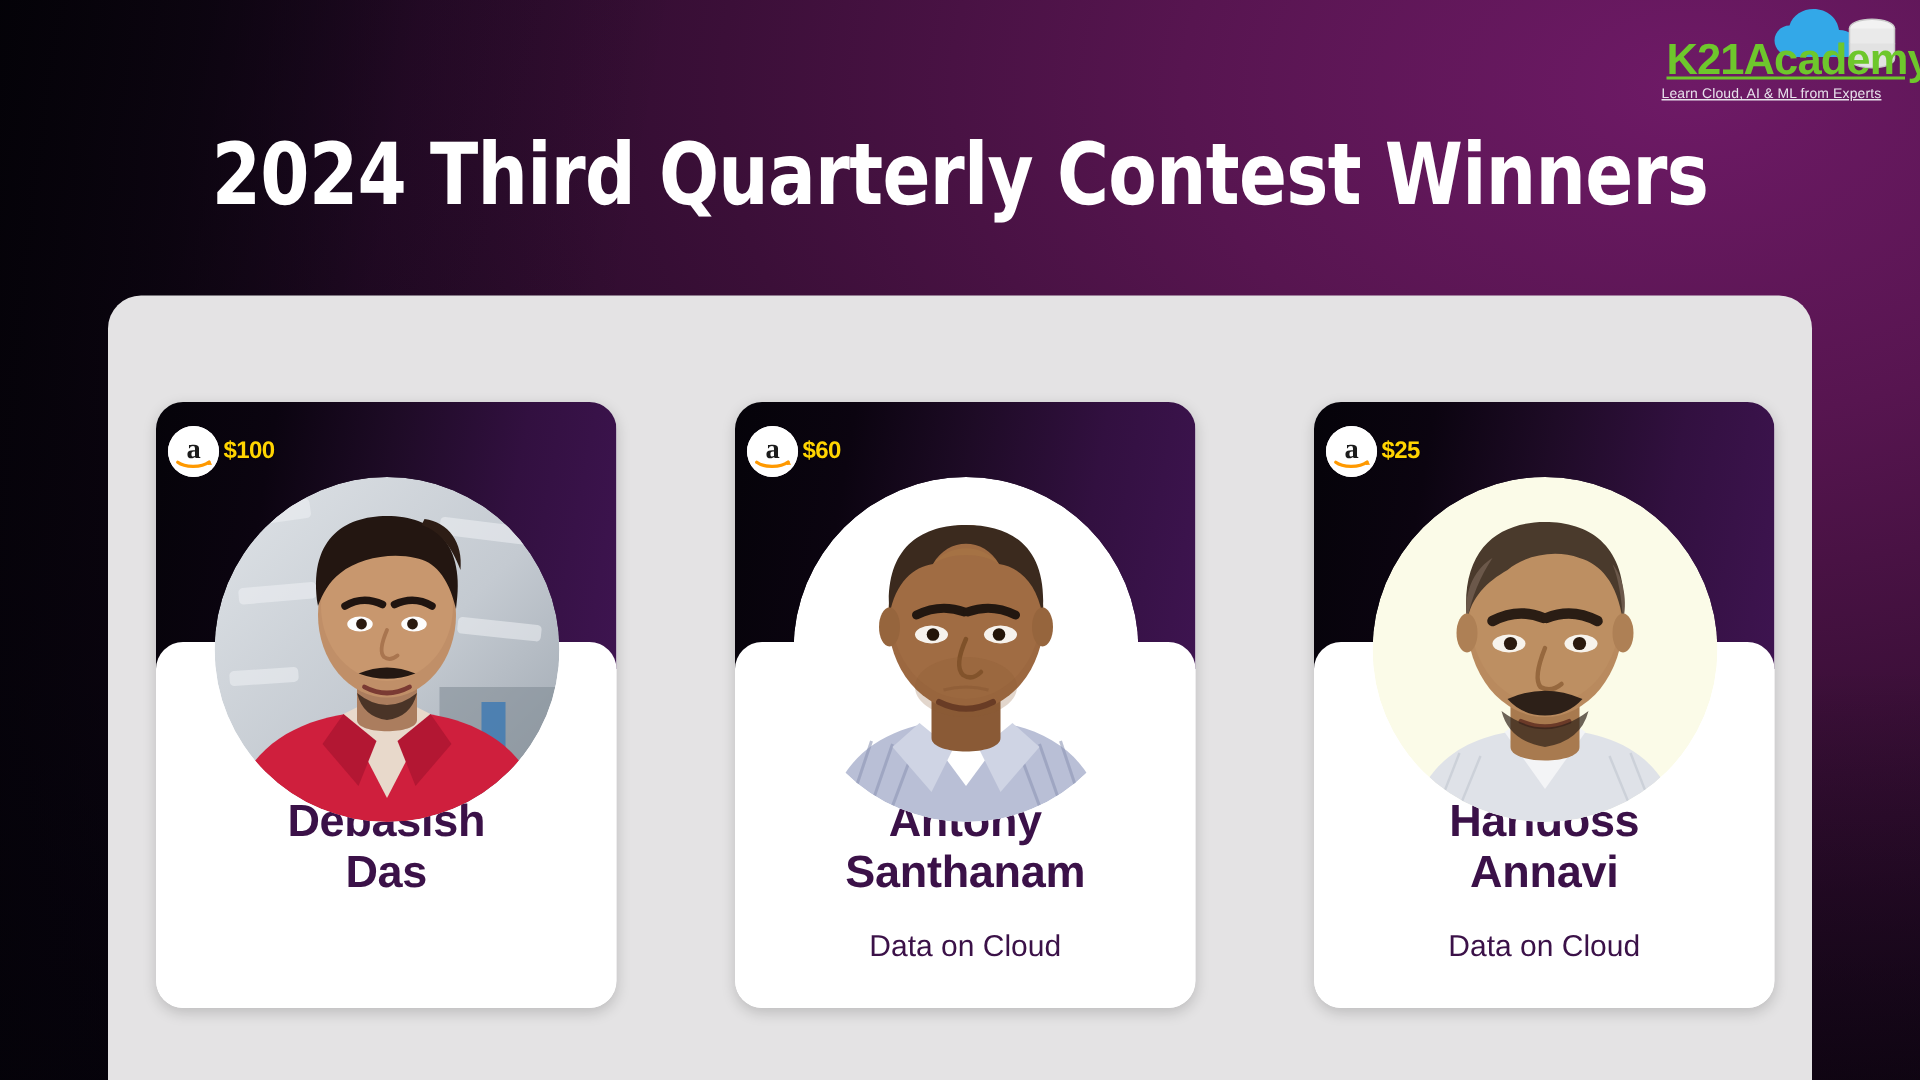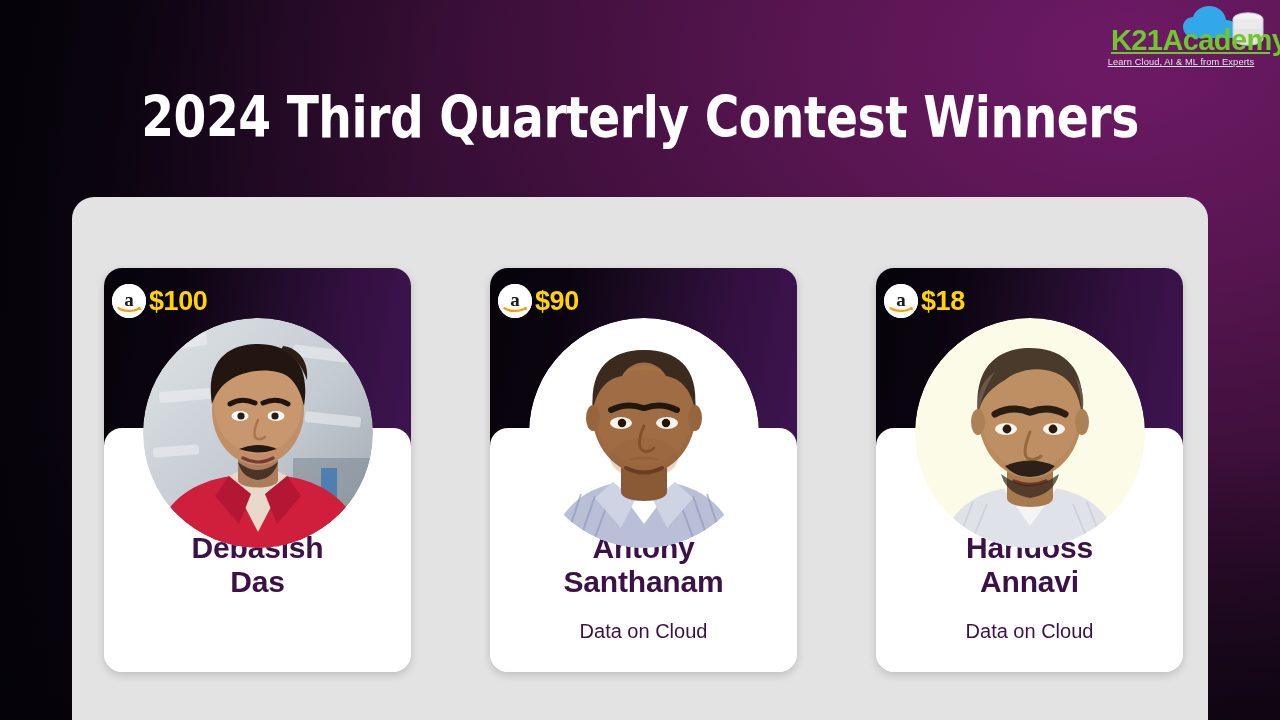--- a/index.html
+++ b/index.html
@@ -99,21 +99,21 @@
     position:absolute; left:8px; top:16px; z-index:5;
     display:flex; align-items:center; gap:3px;
   }
   .badge-icon {
     width:34px; height:34px; border-radius:50%;
     background:#ffffff;
     position:relative; flex:0 0 auto;
   }
   .badge-icon svg { position:absolute; left:0; top:0; }
   .badge-amt {
-    font-size:27px; font-weight:bold; color:#ffd400;
+    font-size:16px; font-weight:bold; color:#ffd400;
     letter-spacing:-0.4px; line-height:1;
     text-shadow:0 1px 1px rgba(0,0,0,0.25);
   }
 
   .card-name {
     position:absolute; left:0; top:263px; width:100%;
     text-align:center;
     font-size:30px; font-weight:bold; color:#3b1148;
     line-height:1.12; white-space:pre-line;
     letter-spacing:-0.2px;
@@ -235,21 +235,21 @@
 
     <div class="badge">
       <span class="badge-icon">
         <svg width="34" height="34" viewBox="0 0 34 34">
           <circle cx="17" cy="17" r="17" fill="#ffffff"></circle>
           <text x="17" y="21.5" text-anchor="middle" font-family="Liberation Serif, serif" font-size="19" font-weight="bold" fill="#1b1b1b">a</text>
           <path d="M6.5 24.2 C11 27.6 22 28.2 27.4 24.0" stroke="#ff9900" stroke-width="2.2" fill="none" stroke-linecap="round"></path>
           <path d="M27.8 23.2 l1.6 2.6 l-3.1 0.2 z" fill="#ff9900"></path>
         </svg>
       </span>
-      <span class="badge-amt">$90</span>
+      <span class="badge-amt">$60</span>
     </div>
 
     <div class="avatar-wrap">
       <svg viewBox="0 0 230 230">
         <defs>
             <clipPath id="c2">
               <circle cx="115" cy="115" r="115"></circle>
             </clipPath>
           </defs>
         <g clip-path="url(#c2)">
@@ -309,21 +309,21 @@
 
     <div class="badge">
       <span class="badge-icon">
         <svg width="34" height="34" viewBox="0 0 34 34">
           <circle cx="17" cy="17" r="17" fill="#ffffff"></circle>
           <text x="17" y="21.5" text-anchor="middle" font-family="Liberation Serif, serif" font-size="19" font-weight="bold" fill="#1b1b1b">a</text>
           <path d="M6.5 24.2 C11 27.6 22 28.2 27.4 24.0" stroke="#ff9900" stroke-width="2.2" fill="none" stroke-linecap="round"></path>
           <path d="M27.8 23.2 l1.6 2.6 l-3.1 0.2 z" fill="#ff9900"></path>
         </svg>
       </span>
-      <span class="badge-amt">$18</span>
+      <span class="badge-amt">$25</span>
     </div>
 
     <div class="avatar-wrap">
       <svg viewBox="0 0 230 230">
         <defs>
             <clipPath id="c3">
               <circle cx="115" cy="115" r="115"></circle>
             </clipPath>
           </defs>
         <g clip-path="url(#c3)">

